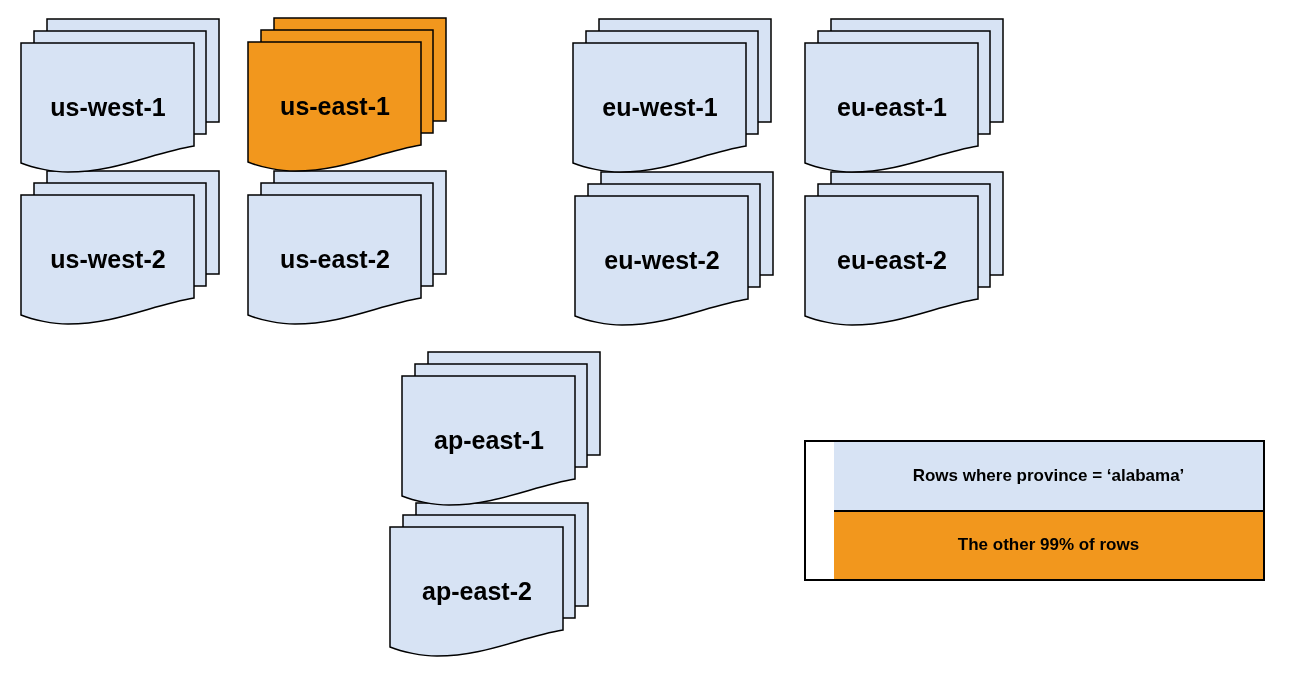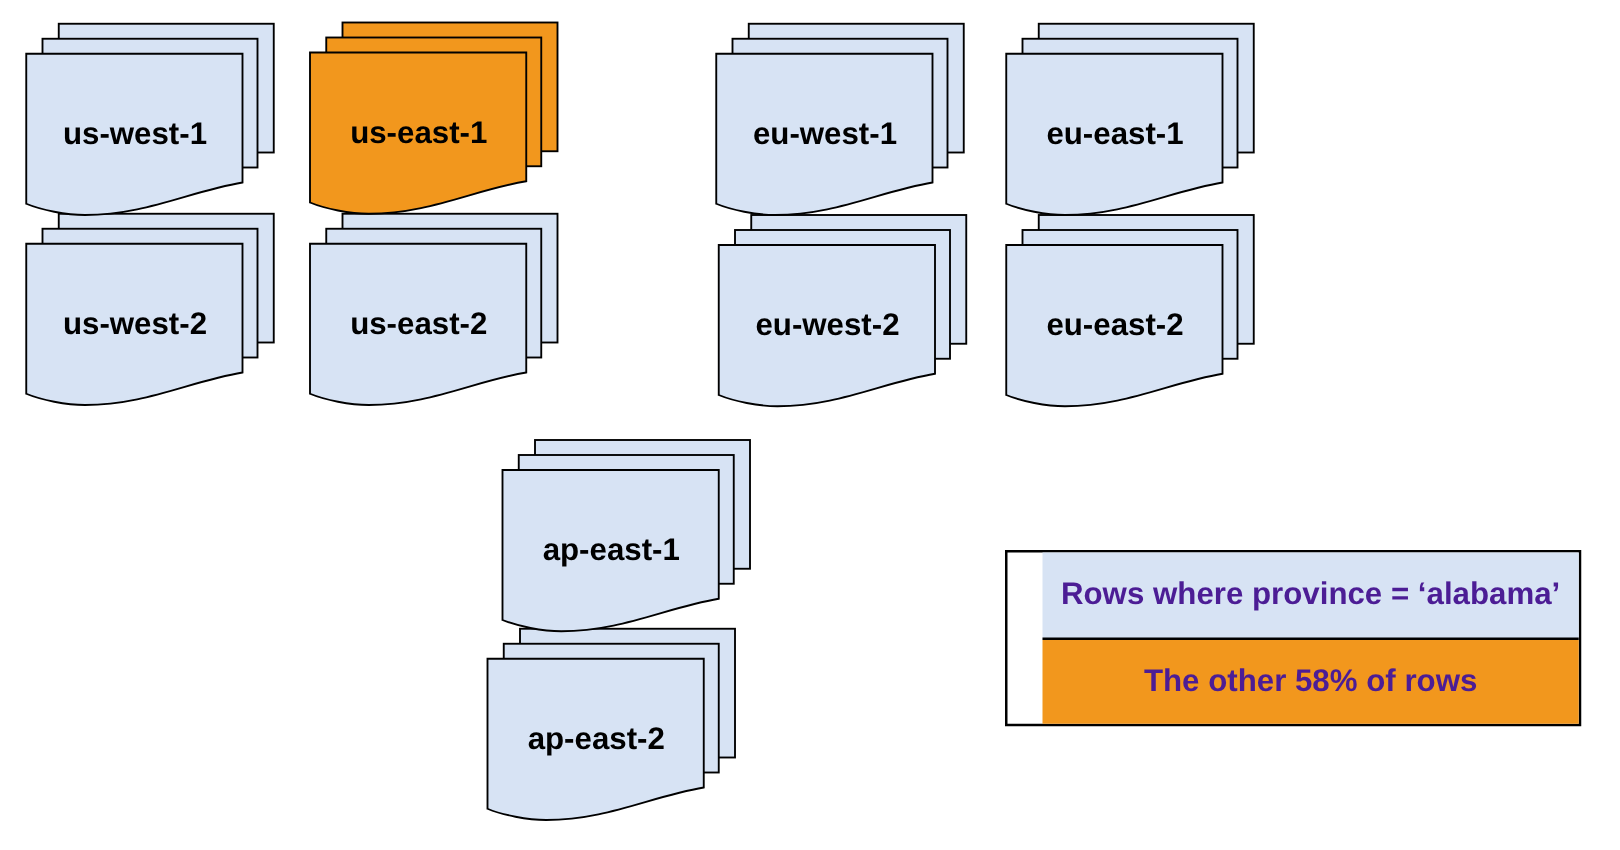--- a/index.html
+++ b/index.html
@@ -32,21 +32,21 @@
   
   .legend{
     position:absolute;left:804px;top:440px;
     width:457px;height:137px;
     border:2px solid #000000;
     display:flex;flex-direction:column;
     box-sizing:content-box;
   }
   .legend-row{
     flex:1;display:flex;align-items:center;justify-content:center;
-    font-size:25px;color:#4c1d95;margin-left:28px;
+    font-size:17px;color:#000000;margin-left:28px;
   }
   .legend-row.first{border-bottom:2px solid #000000;}
 </style>
 </head>
 <body>
 
 <div class="canvas">
 
   <svg class="stack pos-us-west-1 front-layer" viewBox="0 0 201 156">
     <rect class="sheet" x="27" y="1" width="172" height="103" fill="#d7e3f4"></rect>
@@ -116,17 +116,17 @@
     <rect class="sheet" x="14" y="13" width="172" height="103" fill="#d7e3f4"></rect>
     <path class="sheet" d="M1 25 H174 V128 C132 135 96 154 48 154 C33 154 13 150 1 145 Z" fill="#d7e3f4"></path>
     <text class="doc-label" x="88" y="89" text-anchor="middle" dominant-baseline="central">ap-east-2</text>
   </svg>
 
   <div class="legend">
     <div class="legend-row first" style="background: rgb(215, 227, 244);">
       <span>Rows where province = ‘alabama’</span>
     </div>
     <div class="legend-row" style="background: rgb(242, 151, 29);">
-      <span>The other 58% of rows</span>
+      <span>The other 99% of rows</span>
     </div>
   </div>
 
 </div>
 
 </body></html>

